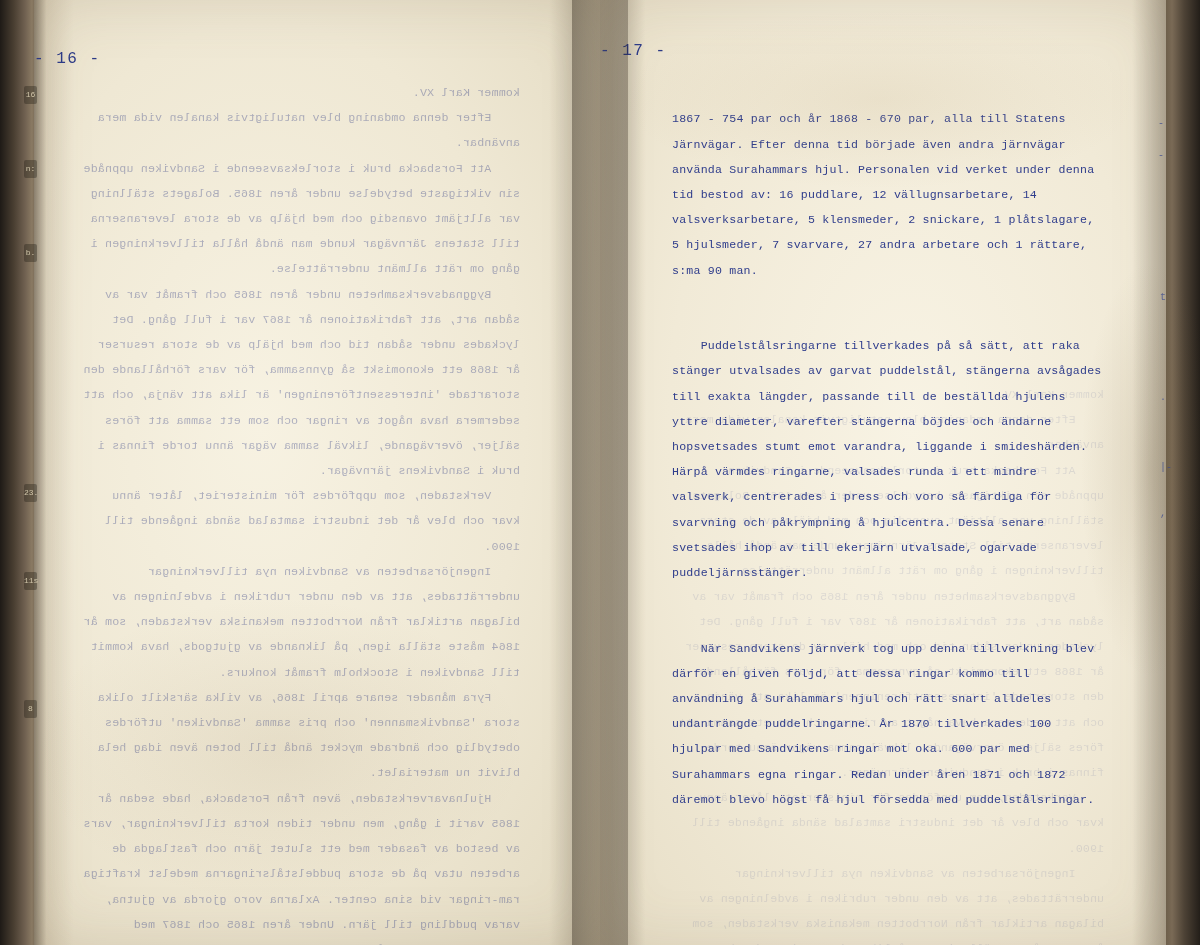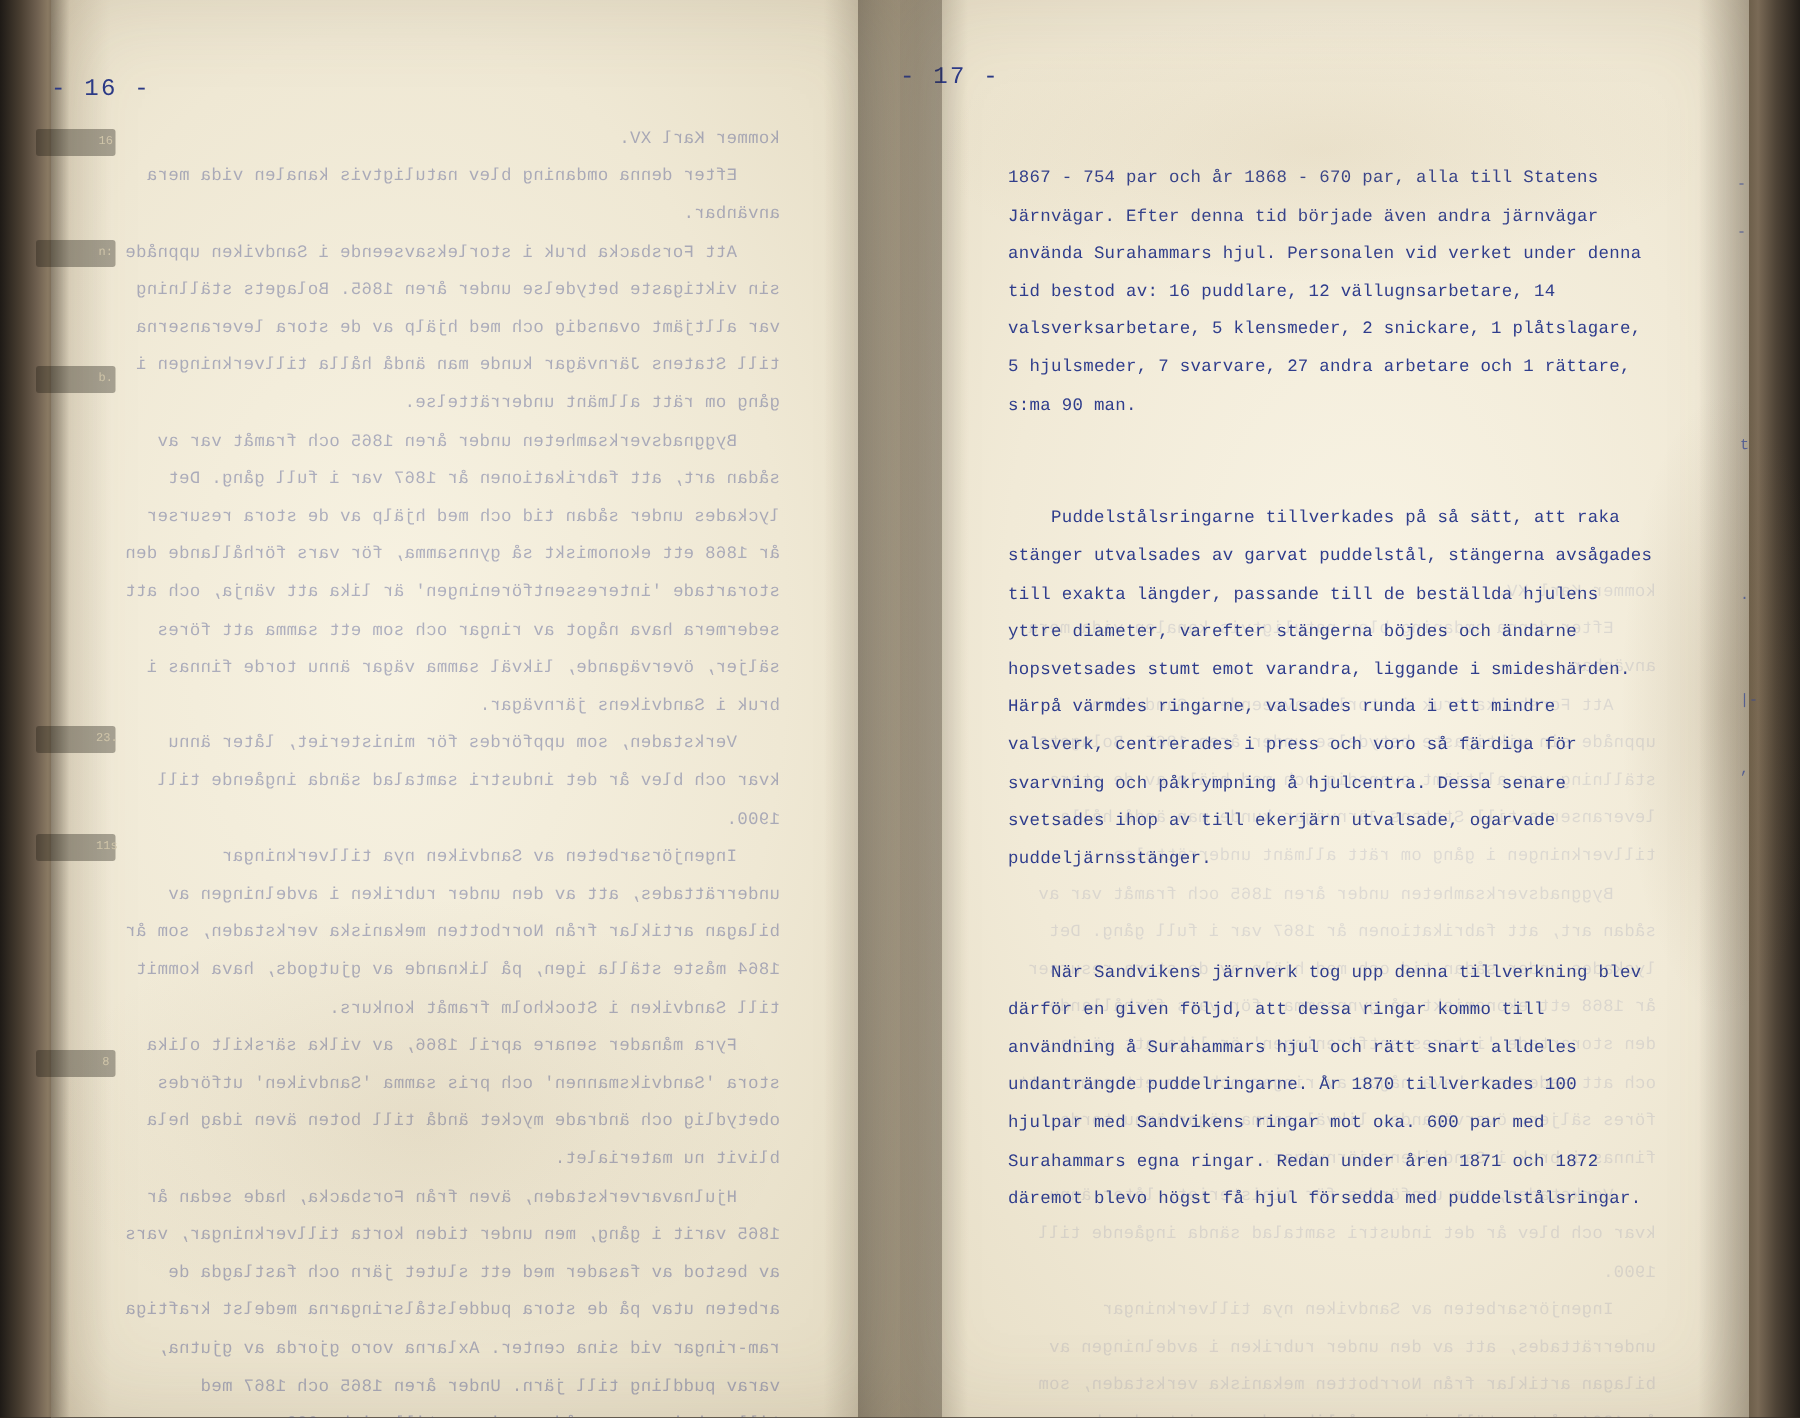--- a/index.html
+++ b/index.html
@@ -79,21 +79,20 @@
   .hole {
     position: absolute;
     width: 13px;
     height: 18px;
     background: rgba(30,25,18,0.35);
     border-radius: 2px;
     color: #cfc4a8;
     font-size: 8px;
     text-align: center;
     line-height: 18px;
-    padding-left: 40px;
   }
 
   .page-number {
     position: absolute;
     width: 100%;
     text-align: left;
     font-size: 16px;
     color: #2c3a86;
     letter-spacing: 1.5px;
   }
@@ -200,21 +199,21 @@
   <div id="gutter"></div>
 
   <div class="stain" id="stain1"></div>
   <div class="stain" id="stain2"></div>
   <div class="stain" id="stain3"></div>
 
   <div class="hole" style="left:24px; top:86px;">16</div>
   <div class="hole" style="left:24px; top:160px;">n:</div>
   <div class="hole" style="left:24px; top:244px;">b.</div>
   <div class="hole" style="left:24px; top:484px;">23.</div>
-  <div class="hole" style="left:24px; top:556px;">11s</div>
+  <div class="hole" style="left:24px; top:572px;">11s</div>
   <div class="hole" style="left:24px; top:700px;">8</div>
 
   <div class="tickmark" style="left:1158px; top:118px;">-</div>
   <div class="tickmark" style="left:1158px; top:150px;">-</div>
   <div class="tickmark" style="left:1160px; top:292px;">t</div>
   <div class="tickmark" style="left:1160px; top:392px;">.</div>
   <div class="tickmark" style="left:1160px; top:462px;">|-</div>
   <div class="tickmark" style="left:1160px; top:508px;">,</div>
 
 </div>

